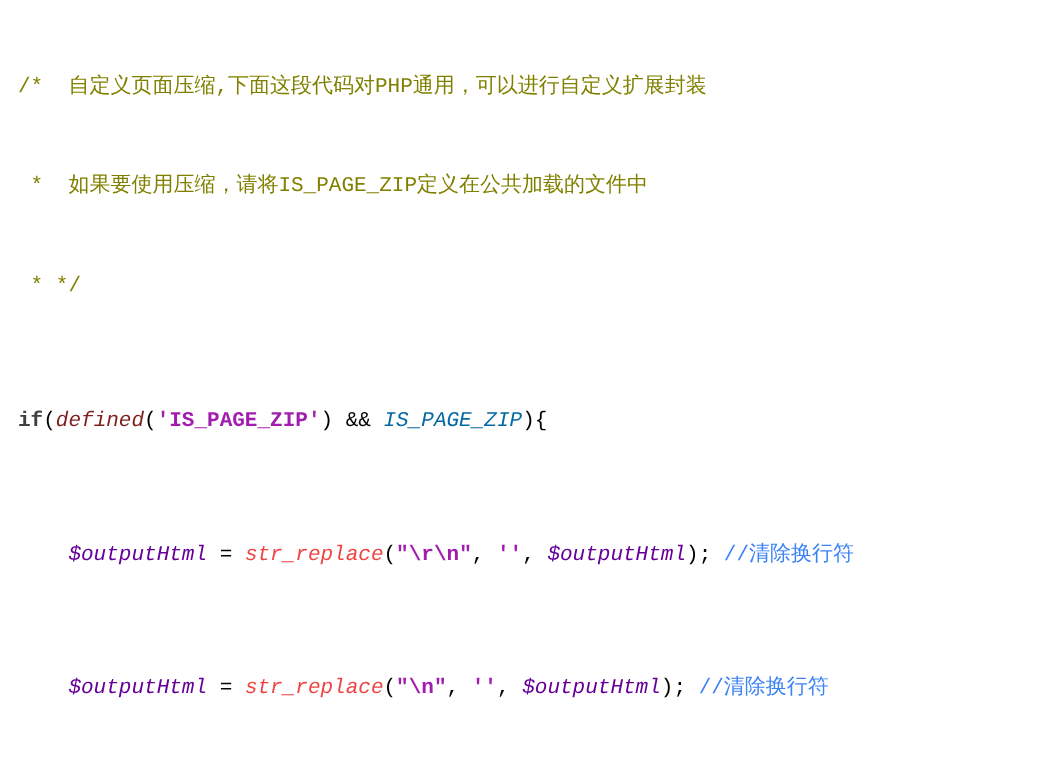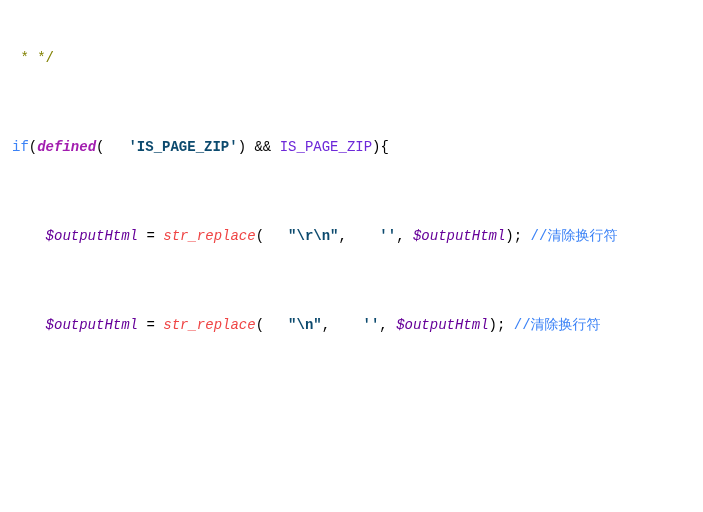--- a/index.html
+++ b/index.html
@@ -19,33 +19,35 @@
     tab-size: 4;
     color: #000;
     padding-top: 2px;
   }
   .line {
     position: relative;
     padding-left: 12px;
     height: 22.3px;
   }
   .c-comment    { color: #808000; }   
-  .c-kw         { color: #3b82f6; font-weight: normal; } 
-  .c-funcit     { color: #a21caf; font-style: italic; font-weight: bold; } 
+  .c-kw         { color: #404040; font-weight: bold; } 
+  .c-funcit     { color: #7f1d1d; font-style: italic; } 
   .c-slate      { color: #ef4444; font-style: italic; } 
-  .c-const      { color: #6d28d9; } 
+  .c-const      { color: #0369a1; font-style: italic; } 
   .c-var        { color: #660099; font-style: italic; } 
-  .c-str        { color: #0c4a6e; font-weight: bold; margin-left: 24px; } 
+  .c-str        { color: #a21caf; font-weight: bold; } 
   .c-plain      { color: #000000; }
   .c-chinese    { color: #3b82f6; }
 </style>
 </head>
 <body>
 
 <div class="editor">
+  <div class="line"><span class="c-comment">/*  自定义页面压缩,下面这段代码对PHP通用，可以进行自定义扩展封装</span></div>
+  <div class="line"><span class="c-comment"> *  如果要使用压缩，请将IS_PAGE_ZIP定义在公共加载的文件中</span></div>
   <div class="line"><span class="c-comment"> * */</span></div>
 
   <div class="line"><span class="c-kw">if</span><span class="c-plain">(</span><span class="c-funcit">defined</span><span class="c-plain">(</span><span class="c-str">'IS_PAGE_ZIP'</span><span class="c-plain">) &amp;&amp; </span><span class="c-const">IS_PAGE_ZIP</span><span class="c-plain">){</span></div>
 
   <div class="line">    <span class="c-var">$outputHtml</span><span class="c-plain"> = </span><span class="c-slate">str_replace</span><span class="c-plain">(</span><span class="c-str">"\r\n"</span><span class="c-plain">, </span><span class="c-str">''</span><span class="c-plain">, </span><span class="c-var">$outputHtml</span><span class="c-plain">); </span><span class="c-chinese">//清除换行符</span></div>
 
   <div class="line">    <span class="c-var">$outputHtml</span><span class="c-plain"> = </span><span class="c-slate">str_replace</span><span class="c-plain">(</span><span class="c-str">"\n"</span><span class="c-plain">, </span><span class="c-str">''</span><span class="c-plain">, </span><span class="c-var">$outputHtml</span><span class="c-plain">); </span><span class="c-chinese">//清除换行符</span></div>
 
   
 

